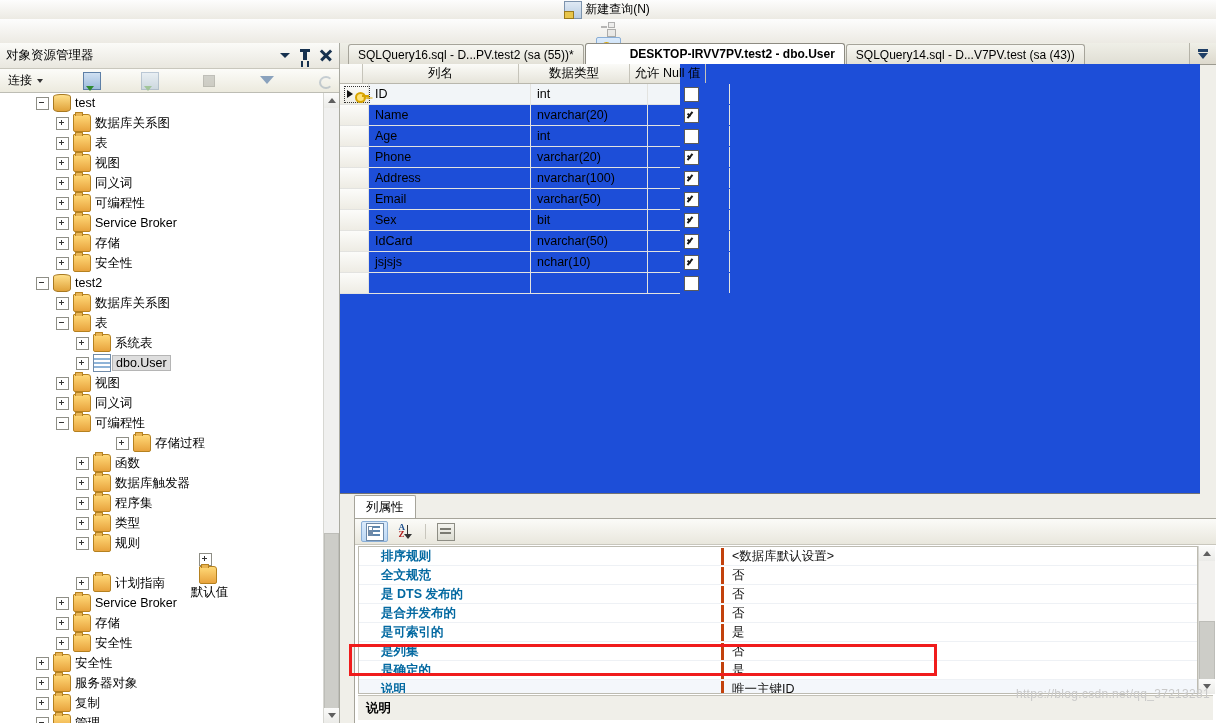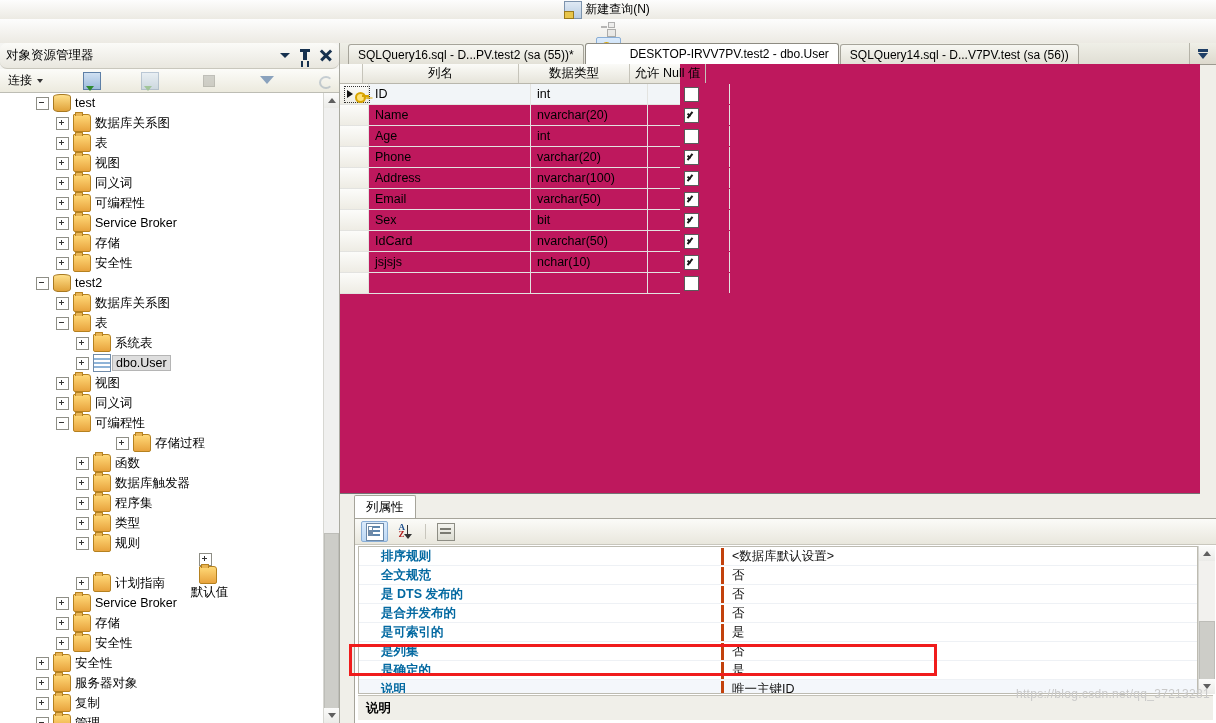--- a/index.html
+++ b/index.html
@@ -105,21 +105,21 @@
   .az-ar{position:absolute;left:9px;top:1px;width:1px;height:11px;background:#333;}
   .az-ar:after{content:"";position:absolute;left:-3px;top:9px;width:0;height:0;
     border-left:4px solid transparent;border-right:4px solid transparent;
     border-top:5px solid #333;}
 
   
   #oe{position:absolute;left:0;top:43px;width:339px;bottom:0;
       background:#f5f5f2;border-right:1px solid #a9a9a0;}
   .oe-title{height:25px;display:flex;align-items:center;padding:0 4px 0 6px;
     background:linear-gradient(#fbfbf8,#e9e7df);border-bottom:1px solid #c9c7bd;
-    font-size:12.5px;border-radius:7px;}
+    font-size:12.5px;}
   .oe-title .tt{flex:1;}
   .oe-btn{width:20px;height:20px;display:flex;align-items:center;justify-content:center;
     cursor:default;}
   .caret-dn{width:0;height:0;border-left:5px solid transparent;
     border-right:5px solid transparent;border-top:5px solid #16314f;}
   .pin{position:relative;width:12px;height:14px;}
   .pin:before{content:"";position:absolute;left:1px;top:0;width:10px;height:3px;
     background:#16314f;}
   .pin:after{content:"";position:absolute;left:4px;top:3px;width:4px;height:8px;
     background:#16314f;box-shadow:-3px 8px 0 -1px #16314f,3px 8px 0 -1px #16314f;}
@@ -151,30 +151,30 @@
   .vs-thumb{position:absolute;background:#cdcdc8;border:1px solid #bdbdb8;width:13px;}
 
   
   #doc{position:absolute;left:340px;top:43px;right:0;bottom:0;background:#f0efe9;}
   .tabstrip{height:21px;display:flex;align-items:flex-end;padding-left:8px;
     background:linear-gradient(#efefe7,#e0ded4);border-bottom:1px solid #9c9a90;}
   .tab{height:19px;display:flex;align-items:center;padding:0 9px;margin-right:1px;
     font-size:12px;background:linear-gradient(#f7f7f2,#e3e1d7);
     border:1px solid #a6a49a;border-bottom:0;border-radius:3px 3px 0 0;cursor:default;
     transform:skewX(0deg);}
-  .tab.active{background:#fff;font-weight:normal;border-color:#8d8b82;
+  .tab.active{background:#fff;font-weight:bold;border-color:#8d8b82;
     position:relative;z-index:2;height:20px;padding-left:44px;}
   .tabdrop{margin-left:auto;width:26px;height:21px;display:flex;align-items:center;
     justify-content:center;background:linear-gradient(#efefe7,#ddd9cd);
     border-left:1px solid #b5b3a8;}
   .tabdrop i{display:block;width:10px;height:3px;background:#1f3f66;}
   .tabdrop b{display:block;width:0;height:0;border-left:5px solid transparent;
     border-right:5px solid transparent;border-top:6px solid #1f3f66;margin-top:1px;}
 
-  #designer{position:absolute;left:0;right:16px;top:21px;height:429px;background:#be185d;
+  #designer{position:absolute;left:0;right:16px;top:21px;height:429px;background:#1d4ed8;
     border-bottom:3px solid #737373;overflow:hidden;}
   .gridwrap{width:340px;}
   .ghead{display:flex;height:19px;background:linear-gradient(#fbfbf8,#e6e4da);
     border-bottom:1px solid #b9b7ad;}
   .ghead .gh{border-right:1px solid #c6c4ba;display:flex;align-items:center;
     justify-content:center;font-size:12.5px;}
   .grow{display:flex;height:20px;border-bottom:1px solid #e3e3e0;}
   .grow .gc{border-right:1px solid #e3e3e0;display:flex;align-items:center;
     padding-left:6px;font-size:12.5px;}
   .c-ind{width:22px;flex:none;justify-content:center;padding-left:0;
@@ -509,21 +509,21 @@
             <span class="dn"></span>
           </div>
       </div>
     </div>
   </div>
 
   <div id="doc">
     <div class="tabstrip" id="tabstrip">
         <div class="tab">SQLQuery16.sql - D...PV.test2 (sa (55))*</div>
         <div class="tab active">DESKTOP-IRVV7PV.test2 - dbo.User</div>
-        <div class="tab">SQLQuery14.sql - D...V7PV.test (sa (56))</div>
+        <div class="tab">SQLQuery14.sql - D...V7PV.test (sa (43))</div>
         <div class="tabdrop">
           <div style="display:flex;flex-direction:column;align-items:center">
             <i></i>
             <b></b>
           </div>
         </div>
       </div>
 
     <div id="designer">
       <div class="gridwrap">

